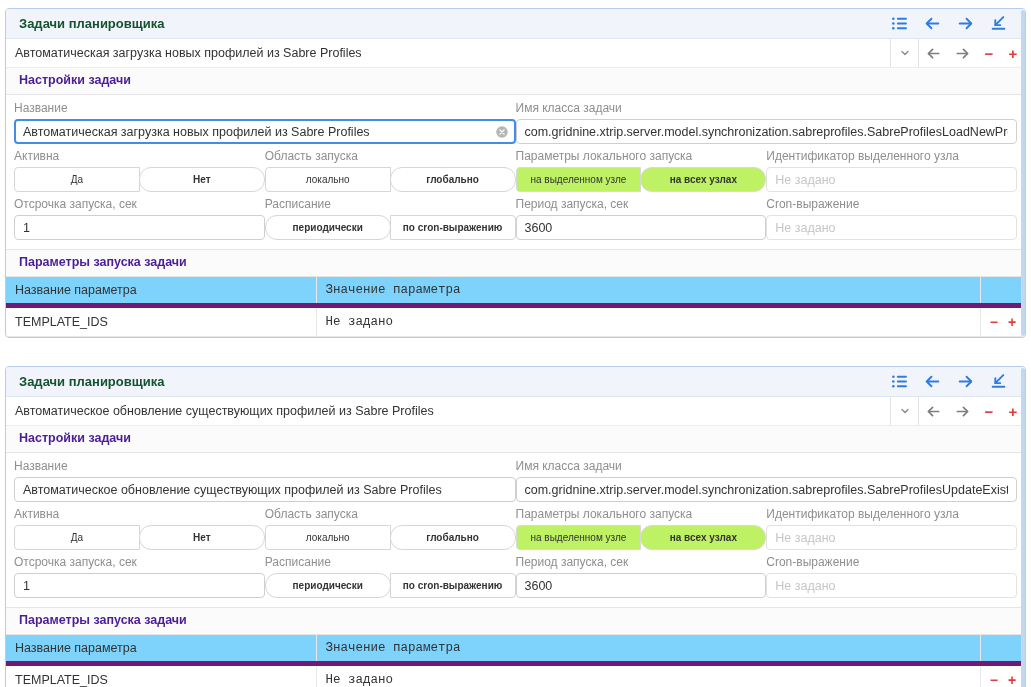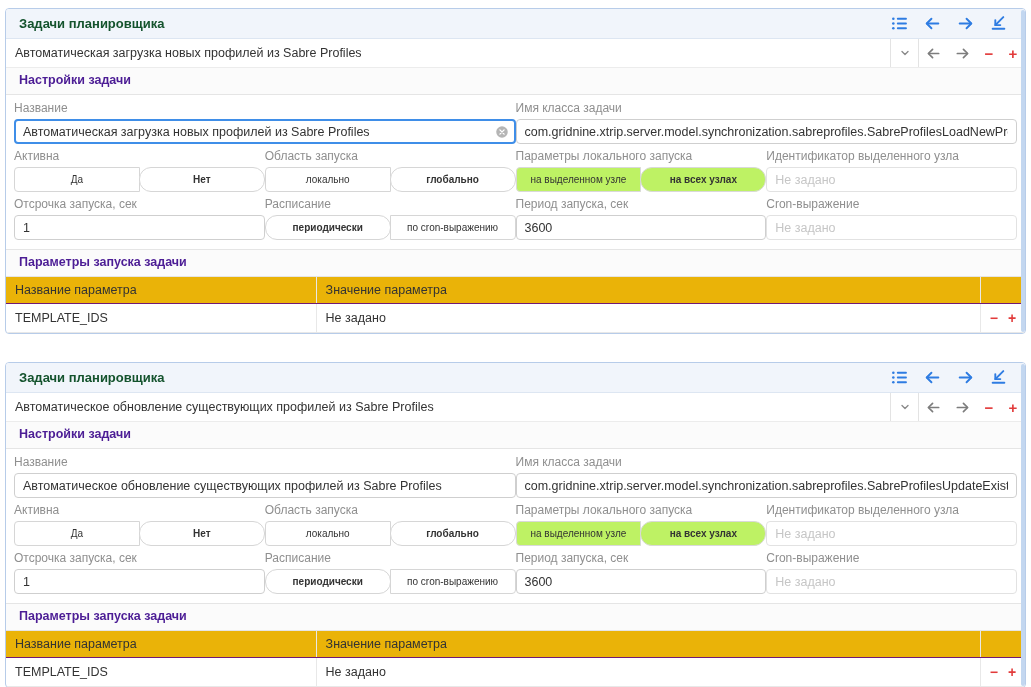--- a/index.html
+++ b/index.html
@@ -36,30 +36,30 @@
   .txt.dis{border-color:#e2e2e2;}
   .inputwrap{position:relative;}
   .inputwrap .txt{padding-right:26px;}
   .txt.focus{border:2px solid #3f8ee8;padding-left:7px;}
   .clear-icon{position:absolute;right:7px;top:50%;transform:translateY(-50%);width:14px;height:14px;cursor:pointer;}
   
   .toggle{display:flex;height:25px;}
   .tbtn{flex:1;min-width:0;box-sizing:border-box;border:1px solid #d6d6d6;background:#fff;
     font-size:10px;color:#333;font-family:inherit;cursor:pointer;padding:0 2px;white-space:nowrap;overflow:hidden;}
   .tbtn:first-child{border-radius:4px 0 0 4px;}
-  .tbtn:last-child{border-radius:0 4px 4px 0;margin-left:-1px;}
+  .tbtn:last-child{border-radius:0 4px 4px 0;margin-left:-1px;font-weight:bold;}
   .tbtn.sel{font-weight:bold;border-radius:12px;}
   .toggle.gray .tbtn{background:#bef264;border-color:#d9d9d9;}
   
   .param-table{width:100%;border-collapse:collapse;table-layout:fixed;font-size:12.5px;}
   .param-table th{font-weight:normal;text-align:left;color:#333;height:26px;padding:0 0 0 9px;
-    border-bottom:1px solid #701a75;background:#eab308;}
+    border-bottom:5px solid #701a75;background:#7dd3fc;}
   .param-table td{height:28px;padding:0 0 0 9px;border-bottom:1px solid #e8e8e8;color:#333;margin-top:18px;}
   .param-table .c1{width:29.5%;border-right:1px solid #e8e8e8;}
-  .param-table .c2{border-right:1px solid #e8e8e8;}
+  .param-table .c2{border-right:1px solid #e8e8e8;font-family:Liberation Mono, monospace;}
   .param-table .c3{width:44px;padding:0;}
   .val-placeholder{color:#c6c6c6;}
   .rowbtns{display:flex;justify-content:center;gap:10px;}
   .rowbtns span{font-size:14px;font-weight:bold;color:#e23b3b;cursor:pointer;line-height:1;}
   svg{display:block;}
 </style>
 </head>
 <body>
 
 <div class="panel" id="panel1">

